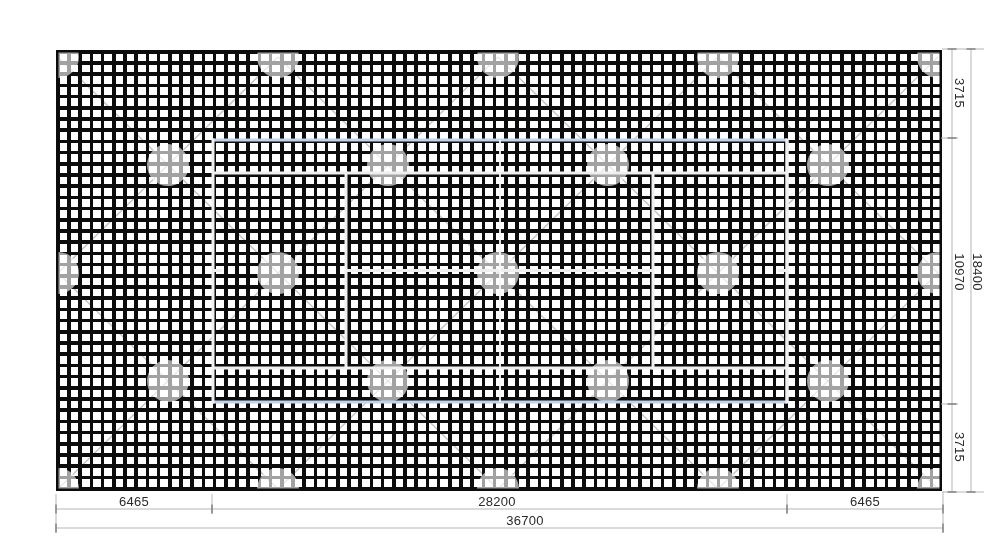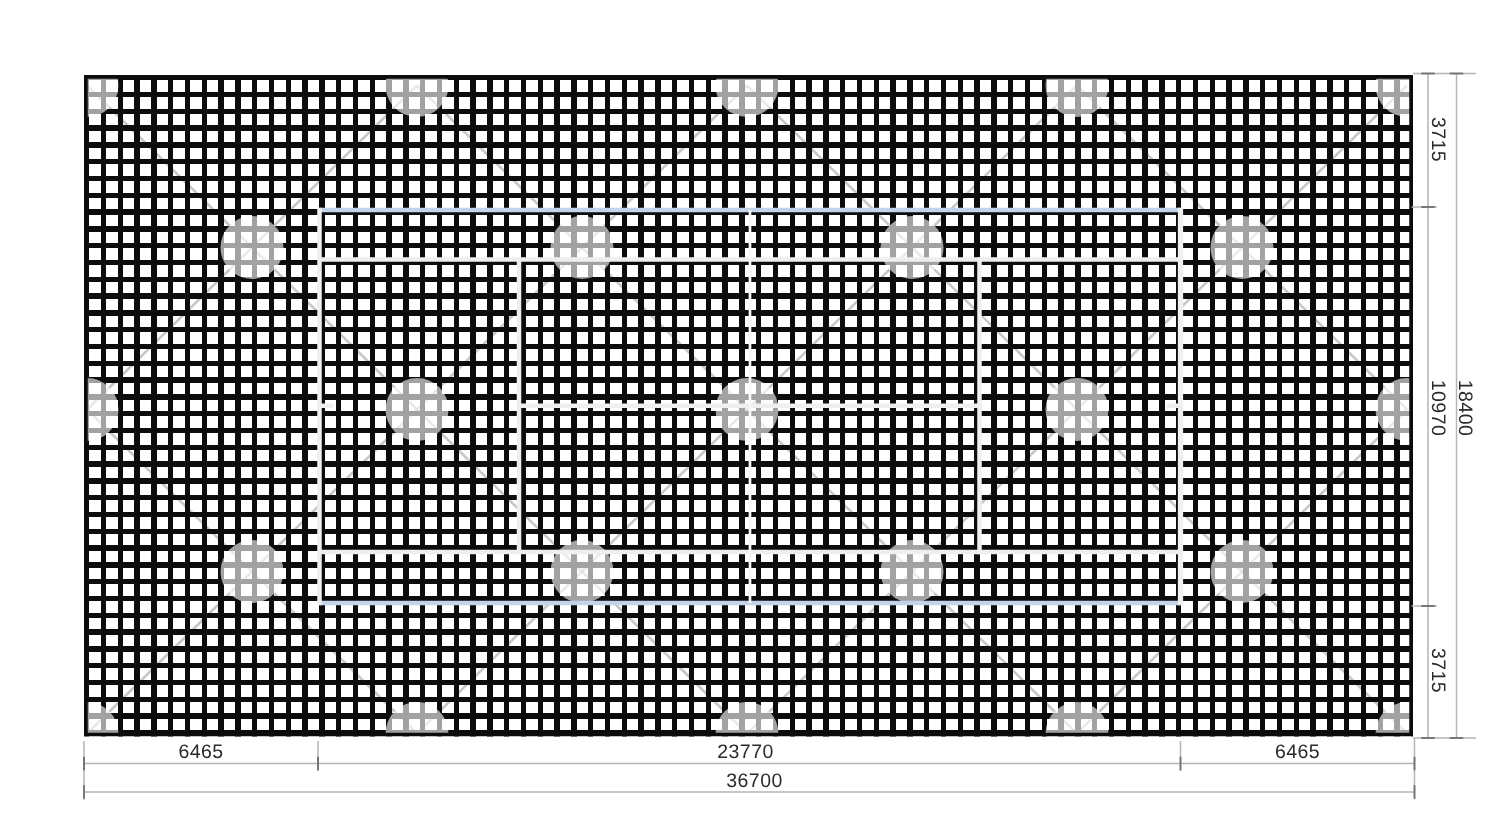--- a/index.html
+++ b/index.html
@@ -166,21 +166,21 @@
         <path d="M947.5,138 H956.5"></path>
         <path d="M947.5,404 H956.5"></path>
         <path d="M947.5,492 H956.5"></path>
 
       <path d="M966.5,49 H975.5"></path>
         <path d="M966.5,492 H975.5"></path>
     </g>
   </svg>
 
   <div class="dimlabel" style="left:134px;top:501px;">6465</div>
-  <div class="dimlabel" style="left:497px;top:501px;">23770</div>
+  <div class="dimlabel" style="left:497px;top:501px;">28200</div>
   <div class="dimlabel" style="left:865px;top:501px;">6465</div>
-  <div class="dimlabel" style="left:503px;top:520px;">36700</div>
+  <div class="dimlabel" style="left:525px;top:520px;">36700</div>
 
   <div class="dimlabel vert" style="left:959px;top:93px;">3715</div>
   <div class="dimlabel vert" style="left:959px;top:272px;">10970</div>
   <div class="dimlabel vert" style="left:959px;top:447px;">3715</div>
   <div class="dimlabel vert" style="left:977px;top:272px;">18400</div>
 </div>
 
 </body></html>

